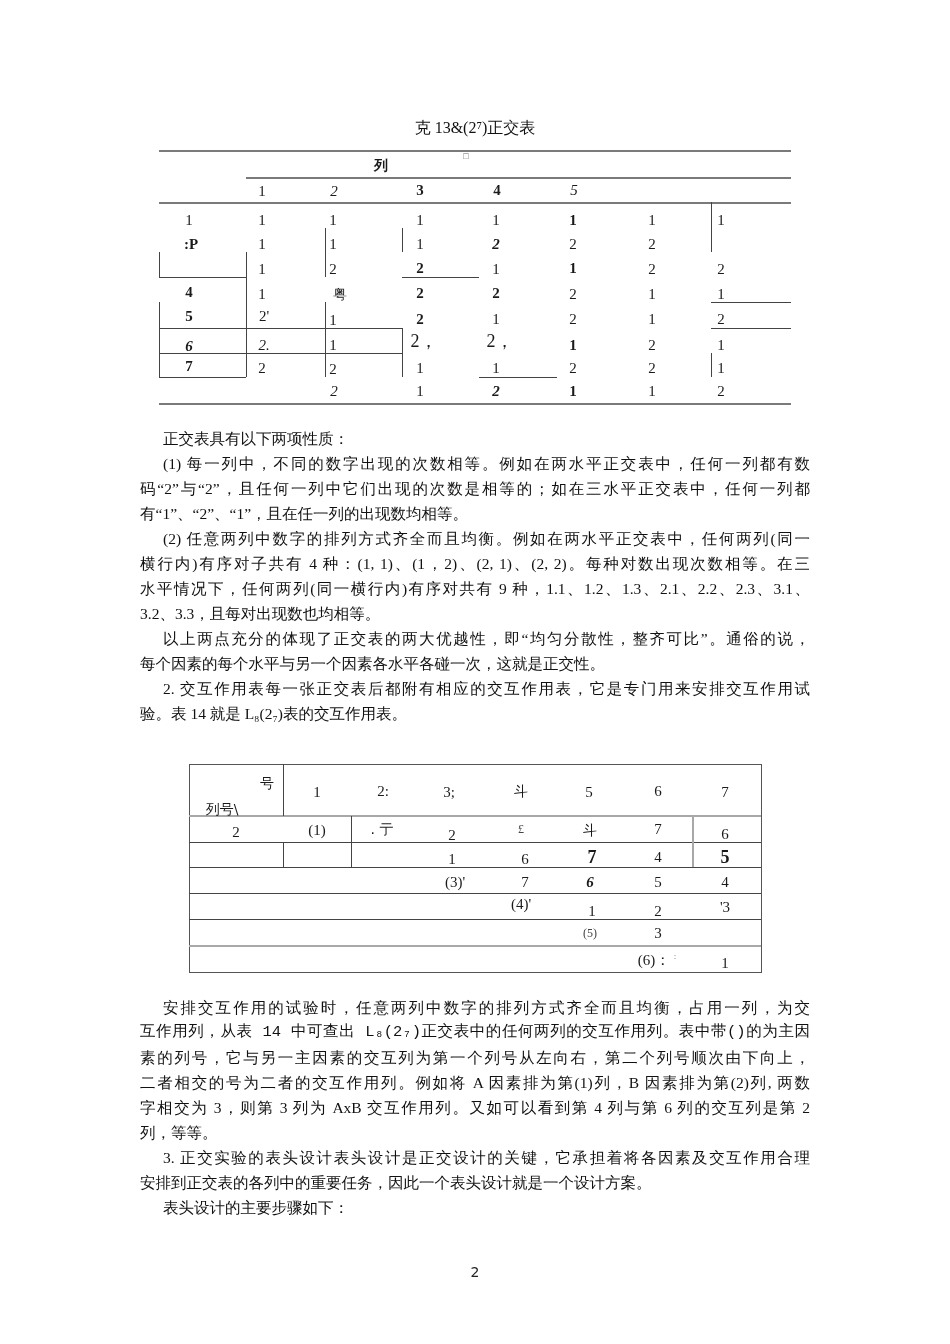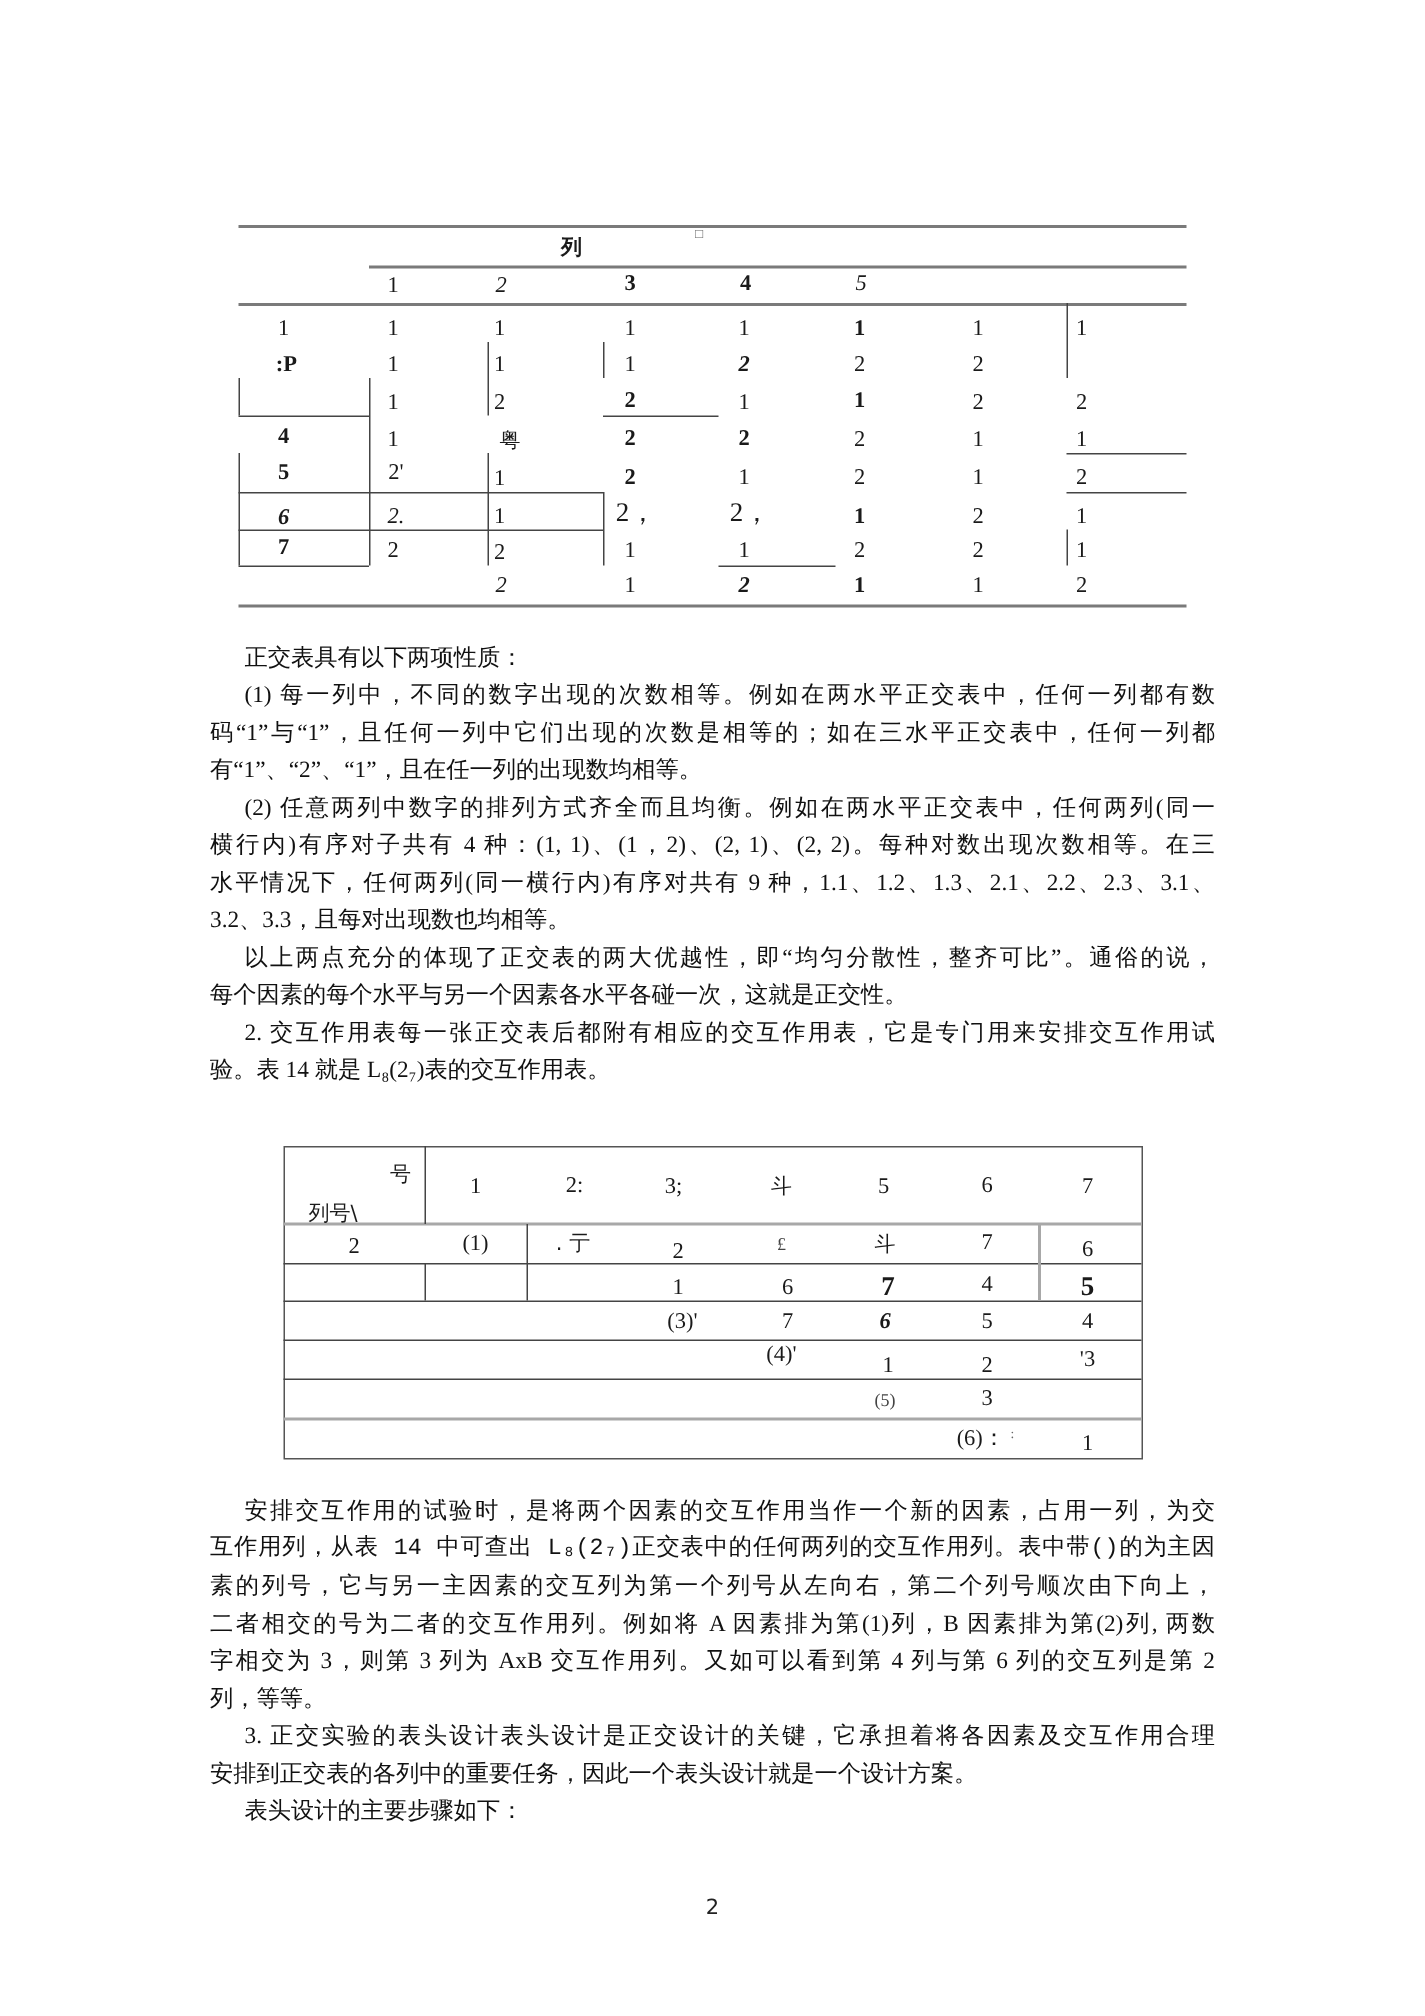--- a/index.html
+++ b/index.html
@@ -42,20 +42,21 @@
   .pagenum {
     position: absolute; left: 0; width: 950px; top: 1264px; text-align: center;
     font-family: "DejaVu Sans", sans-serif; font-size: 14px; color: #222;
   }
 </style>
 </head>
 <body>
 
 <div id="page">
 
+  <div class="caption" style="top:118px;">克 13&amp;(2⁷)正交表</div>
 
   <div>
 
     <div class="hr thick" style="left:159px;top:150px;width:632px;"></div>
     <div class="hr thick" style="left:246px;top:177px;width:545px;"></div>
     <div class="hr thick" style="left:159px;top:202px;width:632px;"></div>
     <div class="hr thick" style="left:159px;top:403px;width:632px;"></div>
 
     <div class="vr" style="left:711px;top:202px;height:50px;"></div>
     <div class="vr" style="left:325px;top:228px;height:49px;"></div>
@@ -150,21 +151,21 @@
     <span class="c b" style="left:573px;top:391px;">1</span>
     <span class="c" style="left:652px;top:391px;">1</span>
     <span class="c" style="left:721px;top:391px;">2</span>
   </div>
 
   <div>
     <div class="line indent" style="top:426px;">正交表具有以下两项性质：</div>
   </div>
   <div>
     <div class="line indent full" style="top:451px;">(1) 每一列中，不同的数字出现的次数相等。例如在两水平正交表中，任何一列都有数</div>
-    <div class="line full" style="top:476px;">码“1”与“1”，且任何一列中它们出现的次数是相等的；如在三水平正交表中，任何一列都</div>
+    <div class="line full" style="top:476px;">码“2”与“2”，且任何一列中它们出现的次数是相等的；如在三水平正交表中，任何一列都</div>
     <div class="line" style="top:501px;">有“1”、“2”、“1”，且在任一列的出现数均相等。</div>
   </div>
   <div>
     <div class="line indent full" style="top:526px;">(2) 任意两列中数字的排列方式齐全而且均衡。例如在两水平正交表中，任何两列(同一</div>
     <div class="line full" style="top:551px;">横行内)有序对子共有 4 种：(1, 1)、(1，2)、(2, 1)、(2, 2)。每种对数出现次数相等。在三</div>
     <div class="line full" style="top:576px;">水平情况下，任何两列(同一横行内)有序对共有 9 种，1.1、1.2、1.3、2.1、2.2、2.3、3.1、</div>
     <div class="line" style="top:601px;">3.2、3.3，且每对出现数也均相等。</div>
   </div>
   <div>
     <div class="line indent full" style="top:626px;">以上两点充分的体现了正交表的两大优越性，即“均匀分散性，整齐可比”。通俗的说，</div>
@@ -227,21 +228,21 @@
 
     <span class="c sm" style="left:590px;top:933px;">(5)</span>
     <span class="c" style="left:658px;top:933px;">3</span>
 
     <span class="c" style="left:654px;top:960px;">(6)：</span>
     <span class="c tiny" style="left:675px;top:956px;">:</span>
     <span class="c" style="left:725px;top:963px;">1</span>
   </div>
 
   <div>
-    <div class="line indent full" style="top:995px;">安排交互作用的试验时，是将两个因素的交互作用当作一个新的因素，占用一列，为交</div>
+    <div class="line indent full" style="top:995px;">安排交互作用的试验时，任意两列中数字的排列方式齐全而且均衡，占用一列，为交</div>
     <div class="line full" style="top:1020px;font-family:Liberation Mono, monospace;">互作用列，从表 14 中可查出 L₈(2₇)正交表中的任何两列的交互作用列。表中带()的为主因</div>
     <div class="line full" style="top:1045px;">素的列号，它与另一主因素的交互列为第一个列号从左向右，第二个列号顺次由下向上，</div>
     <div class="line full" style="top:1070px;">二者相交的号为二者的交互作用列。例如将 A 因素排为第(1)列，B 因素排为第(2)列, 两数</div>
     <div class="line full" style="top:1095px;">字相交为 3，则第 3 列为 AxB 交互作用列。又如可以看到第 4 列与第 6 列的交互列是第 2</div>
     <div class="line" style="top:1120px;">列，等等。</div>
   </div>
   <div>
     <div class="line indent full" style="top:1145px;">3. 正交实验的表头设计表头设计是正交设计的关键，它承担着将各因素及交互作用合理</div>
     <div class="line" style="top:1170px;">安排到正交表的各列中的重要任务，因此一个表头设计就是一个设计方案。</div>
   </div>

